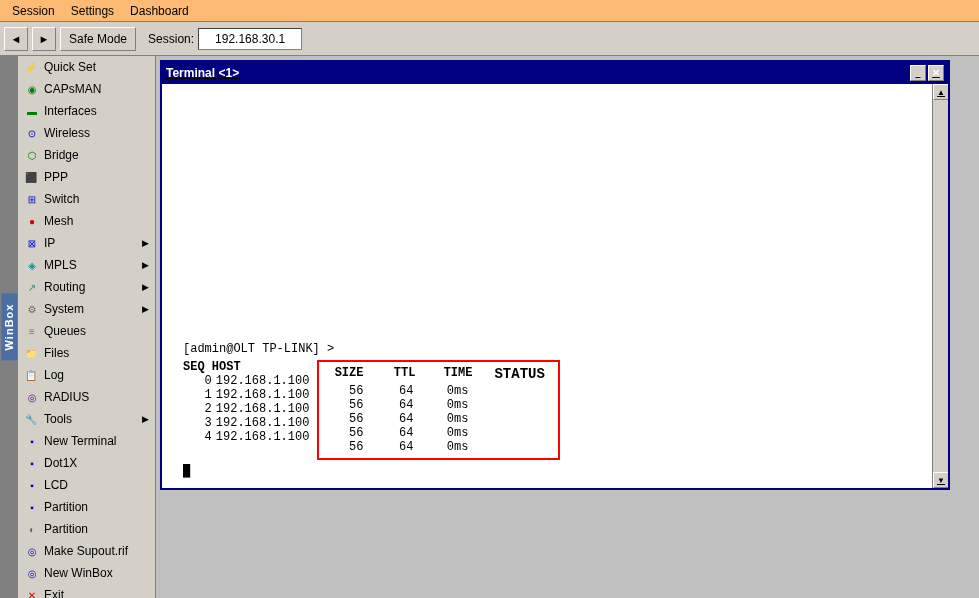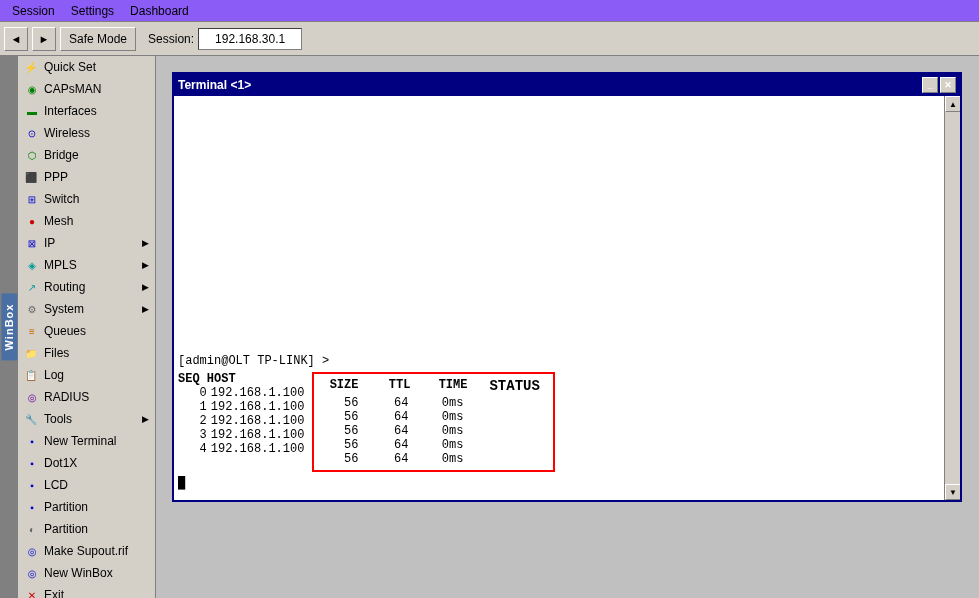--- a/index.html
+++ b/index.html
@@ -8,21 +8,21 @@
       height: 598px;
       background: #c0c0c0;
       font-family: 'Tahoma', 'Arial', sans-serif;
       font-size: 12px;
       overflow: hidden;
       position: relative;
     }
 
     
     .menu-bar {
-      background: #8b5cf6;
+      background: #fdba74;
       height: 22px;
       display: flex;
       align-items: center;
       border-bottom: 1px solid #808080;
       padding: 0 4px;
     }
     .menu-item {
       padding: 2px 8px;
       cursor: pointer;
       font-size: 12px;
@@ -113,22 +113,23 @@
     }
     .sidebar-item .arrow {
       margin-left: auto;
       font-size: 9px;
     }
 
     
     .content-area {
       flex: 1;
       background: #c0c0c0;
-      padding: 16px;
+      padding: 4px;
       overflow: hidden;
+      text-decoration: underline;
     }
 
     
     .terminal-window {
       width: 790px;
       height: 430px;
       background: white;
       border: 2px solid #000080;
       display: flex;
       flex-direction: column;
@@ -191,20 +192,21 @@
     .scrollbar-track {
       flex: 1;
     }
     .terminal-content {
       flex: 1;
       padding: 4px;
       font-family: 'Courier New', monospace;
       font-size: 12px;
       color: #000;
       position: relative;
+      margin-left: 17px;
     }
 
     
     .terminal-output {
       position: absolute;
       bottom: 10px;
       left: 4px;
       right: 4px;
     }
 

